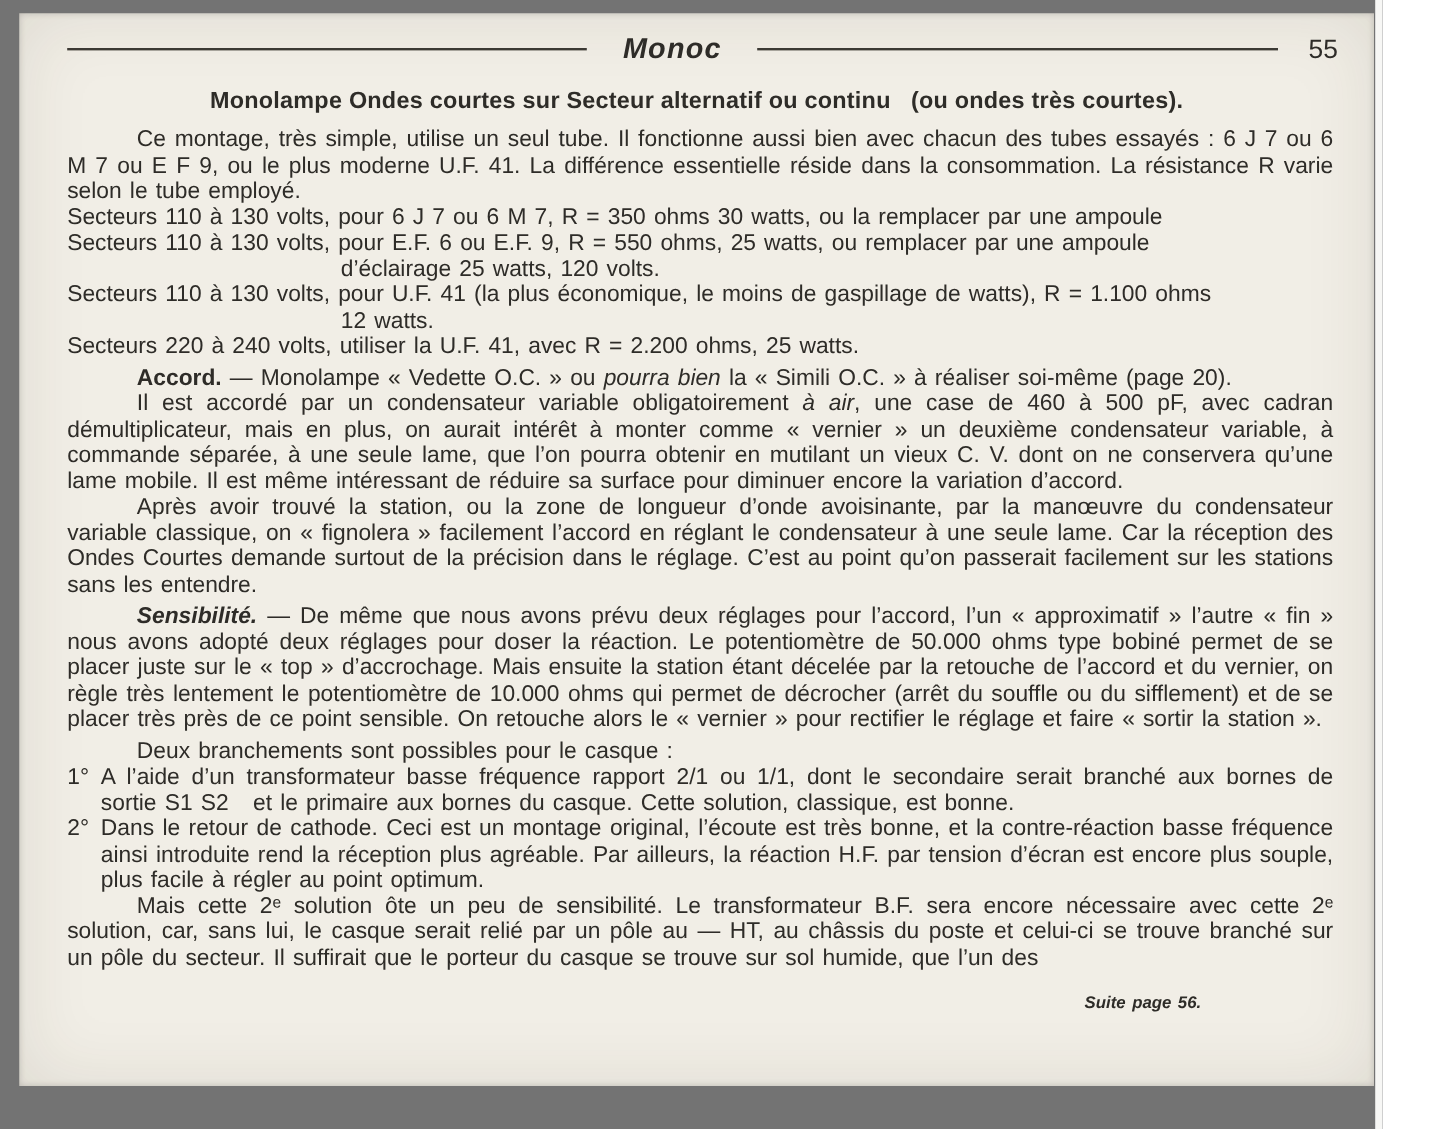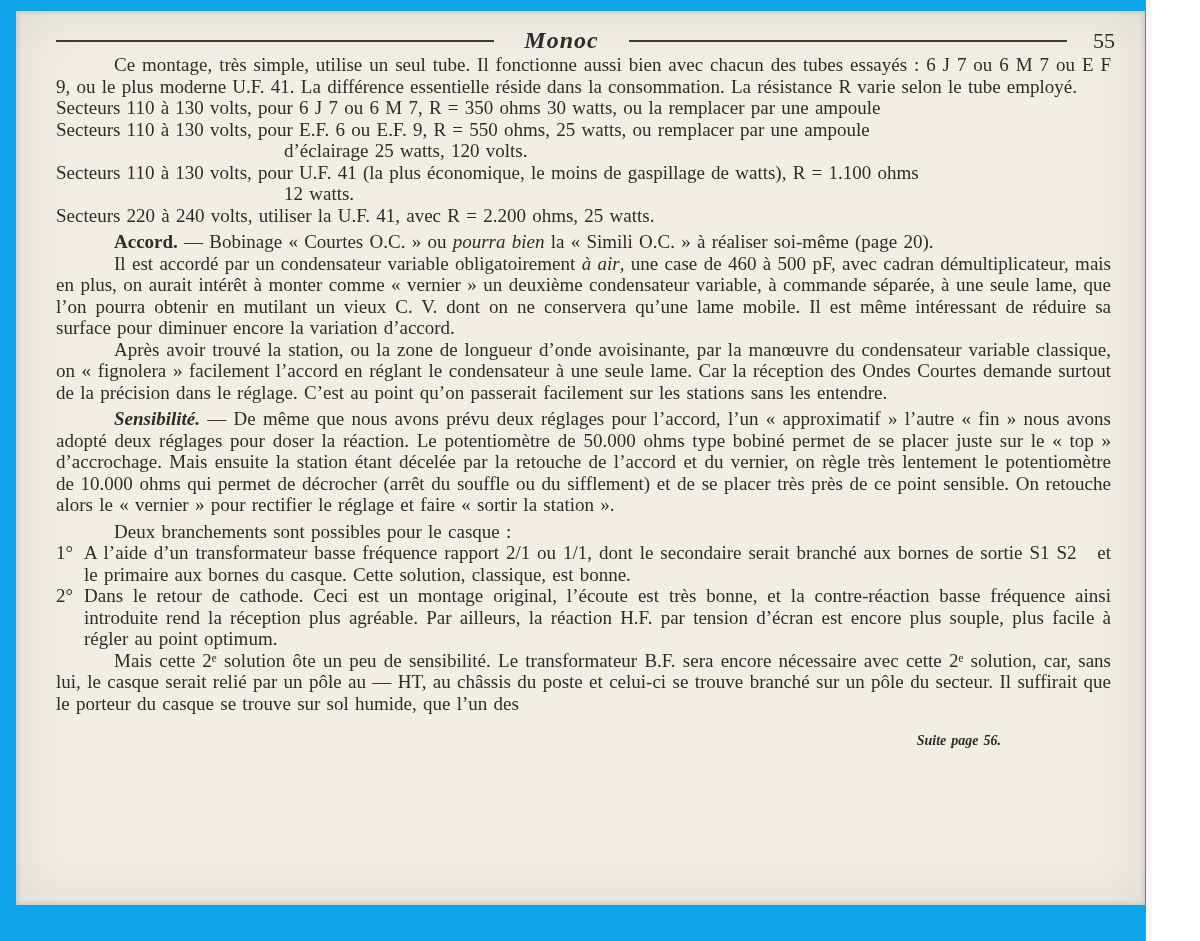--- a/index.html
+++ b/index.html
@@ -1,22 +1,22 @@
 <!DOCTYPE html>
 <html lang="fr" style="--paper: #f1eee6; --ink: #2e2c28; --edge: #0b0b0b;"><head>
 <meta charset="utf-8">
 <style>
   html, body { margin: 0; padding: 0; background: #ffffff; }
   .scan {
     position: relative;
     width: 1152px;
     height: 941px;
-    background: #0ea5e9;
+    background: #737373;
     overflow: hidden;
-    font-family: Liberation Serif, serif;
+    font-family: Liberation Sans, sans-serif;
   }
   .white-edge {
     position: absolute; top: 0; right: 0; width: 6px; height: 100%;
     background: #f7f7f5;
   }
   .page {
     position: absolute;
     top: 11px; left: 16px; right: 7px; bottom: 36px;
     background: var(--paper, #f1eee6);
     box-shadow: inset 0 0 60px rgba(60,50,30,0.10), inset 0 0 6px rgba(0,0,0,0.18);
@@ -77,20 +77,21 @@
 
   <div class="page">
 
     <header class="running-head">
       <span class="rule"></span>
       <span class="running-title">Monoc</span>
       <span class="rule"></span>
       <span class="page-number">55</span>
     </header>
 
+    <h1 class="title">Monolampe Ondes courtes sur Secteur alternatif ou continu&nbsp;&nbsp; (ou ondes très courtes).</h1>
 
     <div class="page-body">
 
       <p class="para indent">Ce montage, très simple, utilise un seul tube. Il fonctionne aussi bien avec chacun des tubes essayés : 6 J 7 ou 6 M 7 ou E F 9, ou le plus moderne U.F. 41. La différence essentielle réside dans la consommation. La résistance R varie selon le tube employé.</p>
 
       <p class="para secteur">
         <span>Secteurs 110 à 130 volts, pour 6 J 7 ou 6 M 7, R = 350 ohms 30 watts, ou la remplacer par une ampoule</span>
       </p>
 
       <p class="para secteur">
@@ -99,21 +100,21 @@
       </p>
 
       <p class="para secteur">
         <span>Secteurs 110 à 130 volts, pour U.F. 41 (la plus économique, le moins de gaspillage de watts), R = 1.100 ohms</span>
         <span class="cont">12 watts.</span>
       </p>
 
       <p class="para secteur">Secteurs 220 à 240 volts, utiliser la U.F. 41, avec R = 2.200 ohms, 25 watts.</p>
 
       <p class="para indent space-before">
-        <span class="lead">Accord.</span><span> — Bobinage « Courtes O.C. » ou </span><i>pourra bien</i><span> la « Simili O.C. » à réaliser soi-même (page 20).</span>
+        <span class="lead">Accord.</span><span> — Monolampe « Vedette O.C. » ou </span><i>pourra bien</i><span> la « Simili O.C. » à réaliser soi-même (page 20).</span>
       </p>
 
       <p class="para indent">
         <span>Il est accordé par un condensateur variable obligatoirement </span><i>à air</i><span>, une case de 460 à 500 pF, avec cadran démultiplicateur, mais en plus, on aurait intérêt à monter comme « vernier » un deuxième condensateur variable, à commande séparée, à une seule lame, que l’on pourra obtenir en mutilant un vieux C. V. dont on ne conservera qu’une lame mobile. Il est même intéressant de réduire sa surface pour diminuer encore la variation d’accord.</span>
       </p>
 
       <p class="para indent">Après avoir trouvé la station, ou la zone de longueur d’onde avoisinante, par la manœuvre du condensateur variable classique, on « fignolera » facilement l’accord en réglant le condensateur à une seule lame. Car la réception des Ondes Courtes demande surtout de la précision dans le réglage. C’est au point qu’on passerait facilement sur les stations sans les entendre.</p>
 
       <p class="para indent space-before">
         <span class="lead-italic">Sensibilité.</span><span> — De même que nous avons prévu deux réglages pour l’accord, l’un « approximatif » l’autre « fin » nous avons adopté deux réglages pour doser la réaction. Le potentiomètre de 50.000 ohms type bobiné permet de se placer juste sur le « top » d’accrochage. Mais ensuite la station étant décelée par la retouche de l’accord et du vernier, on règle très lentement le potentiomètre de 10.000 ohms qui permet de décrocher (arrêt du souffle ou du sifflement) et de se placer très près de ce point sensible. On retouche alors le « vernier » pour rectifier le réglage et faire « sortir la station ».</span>

